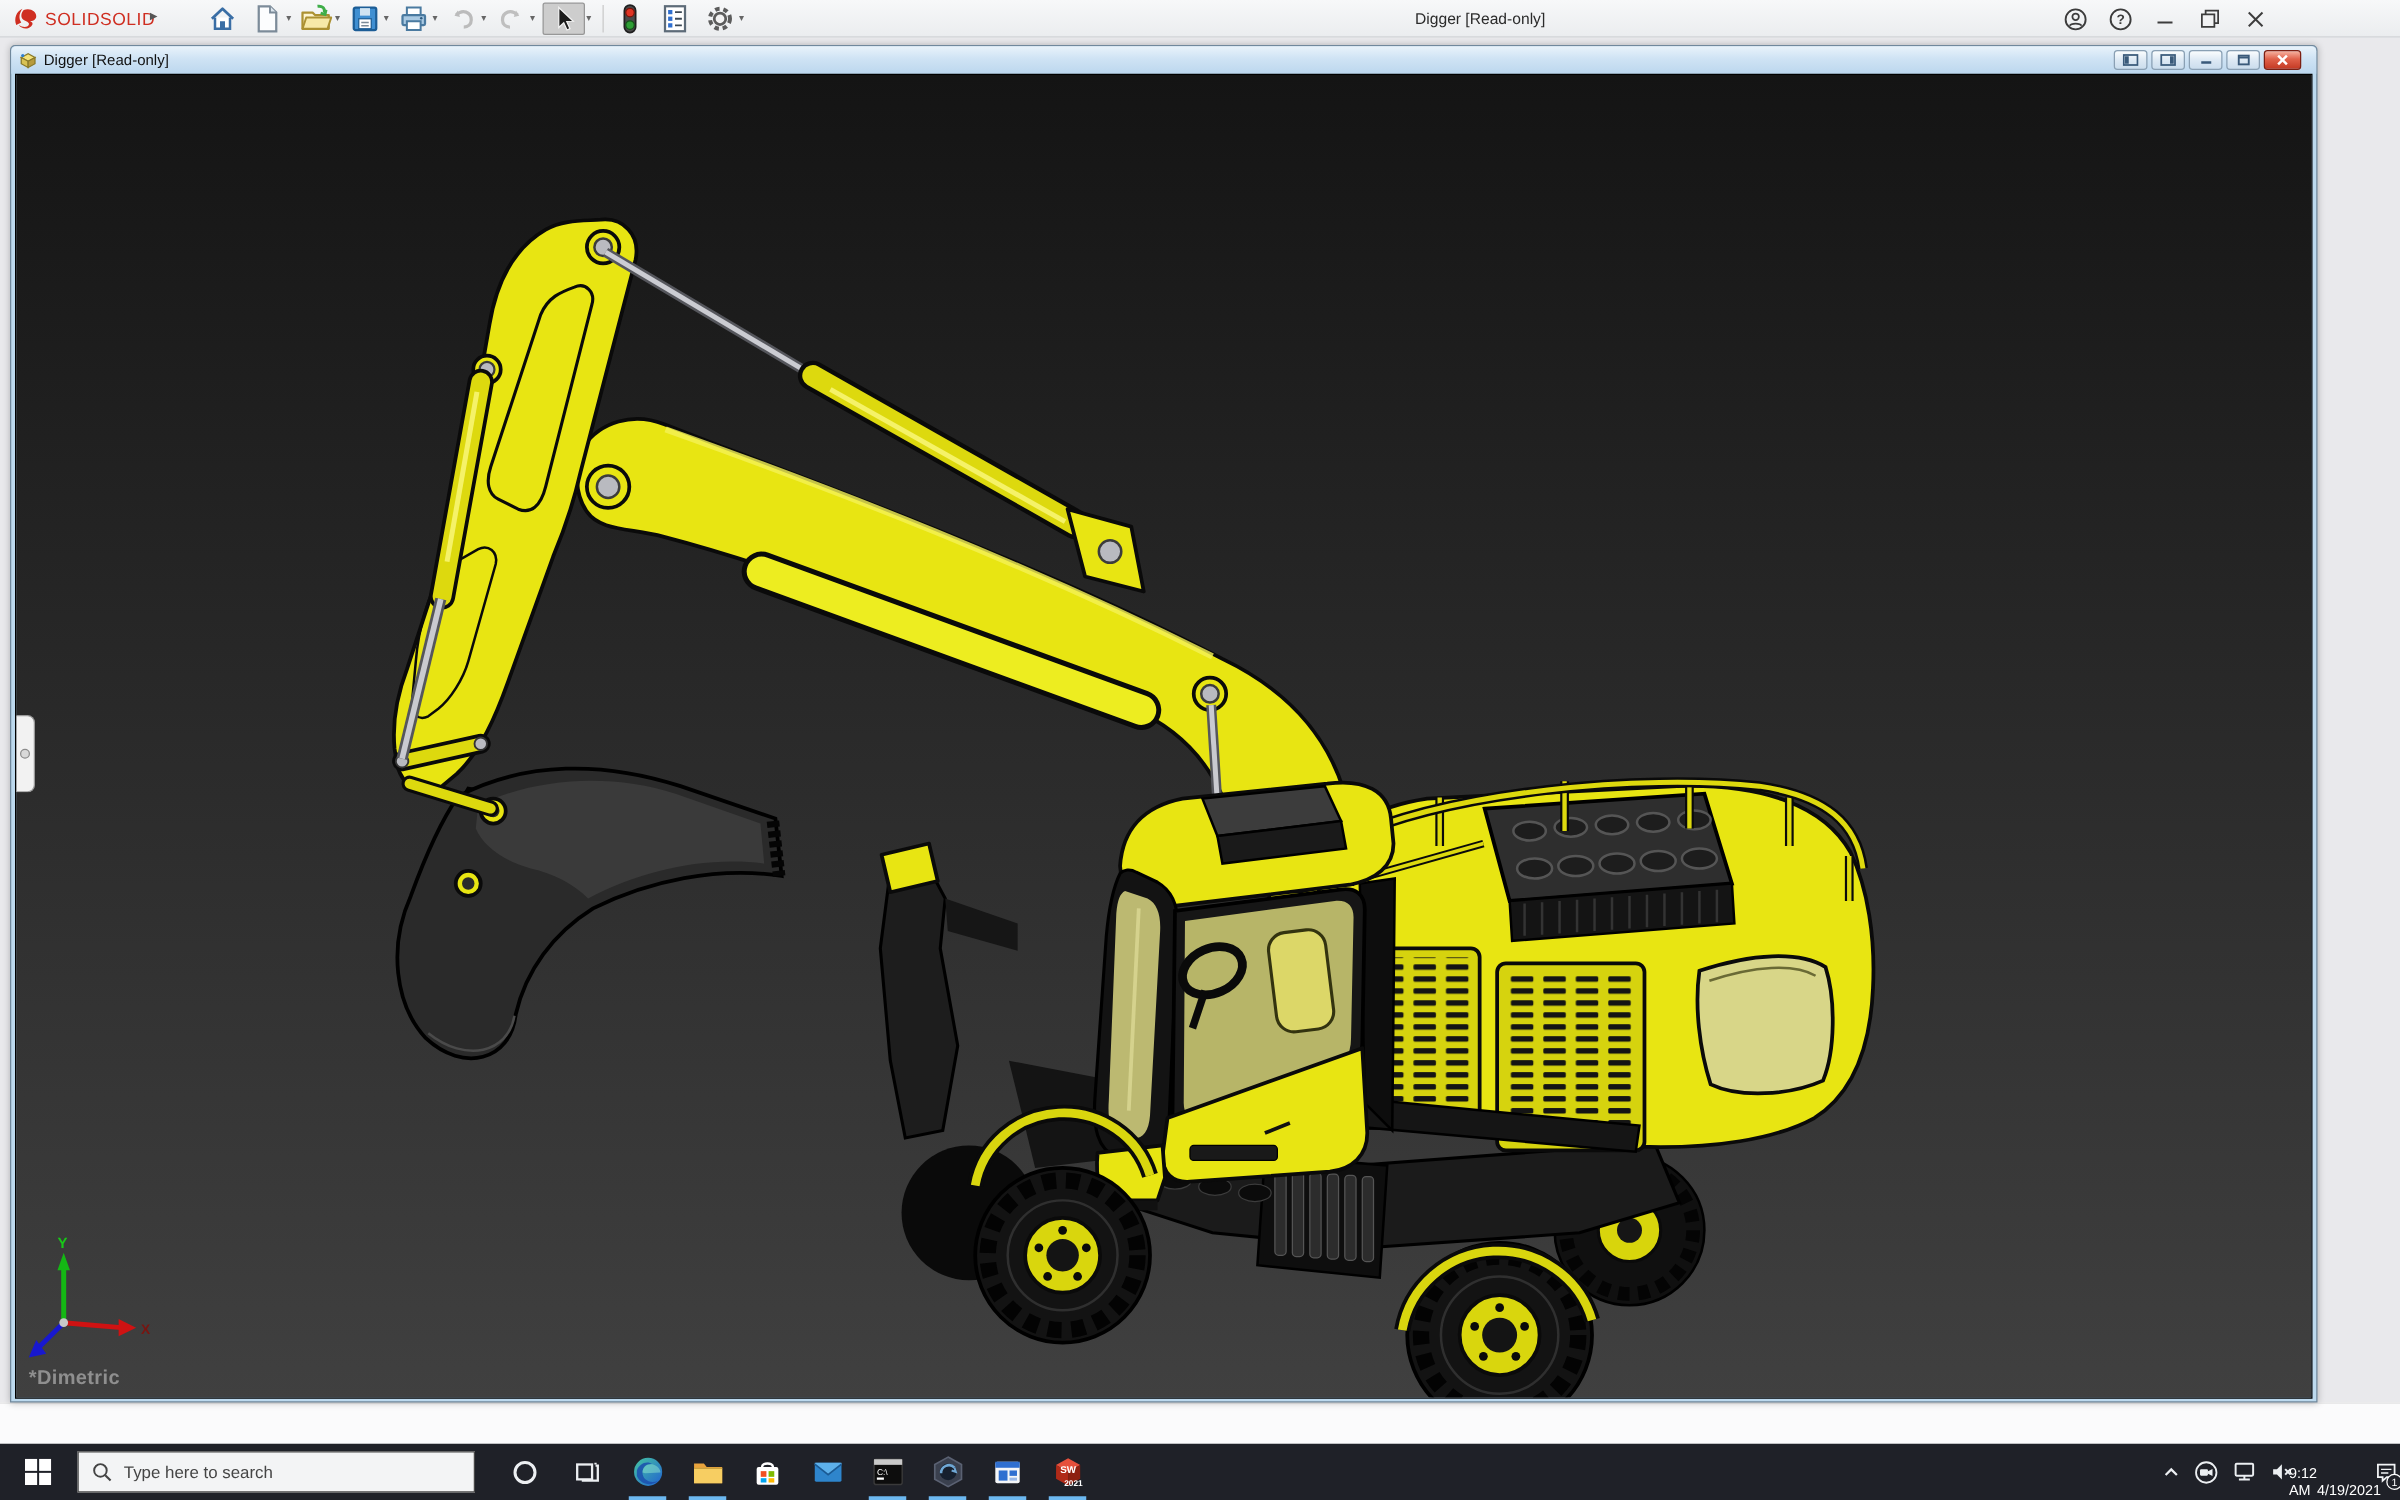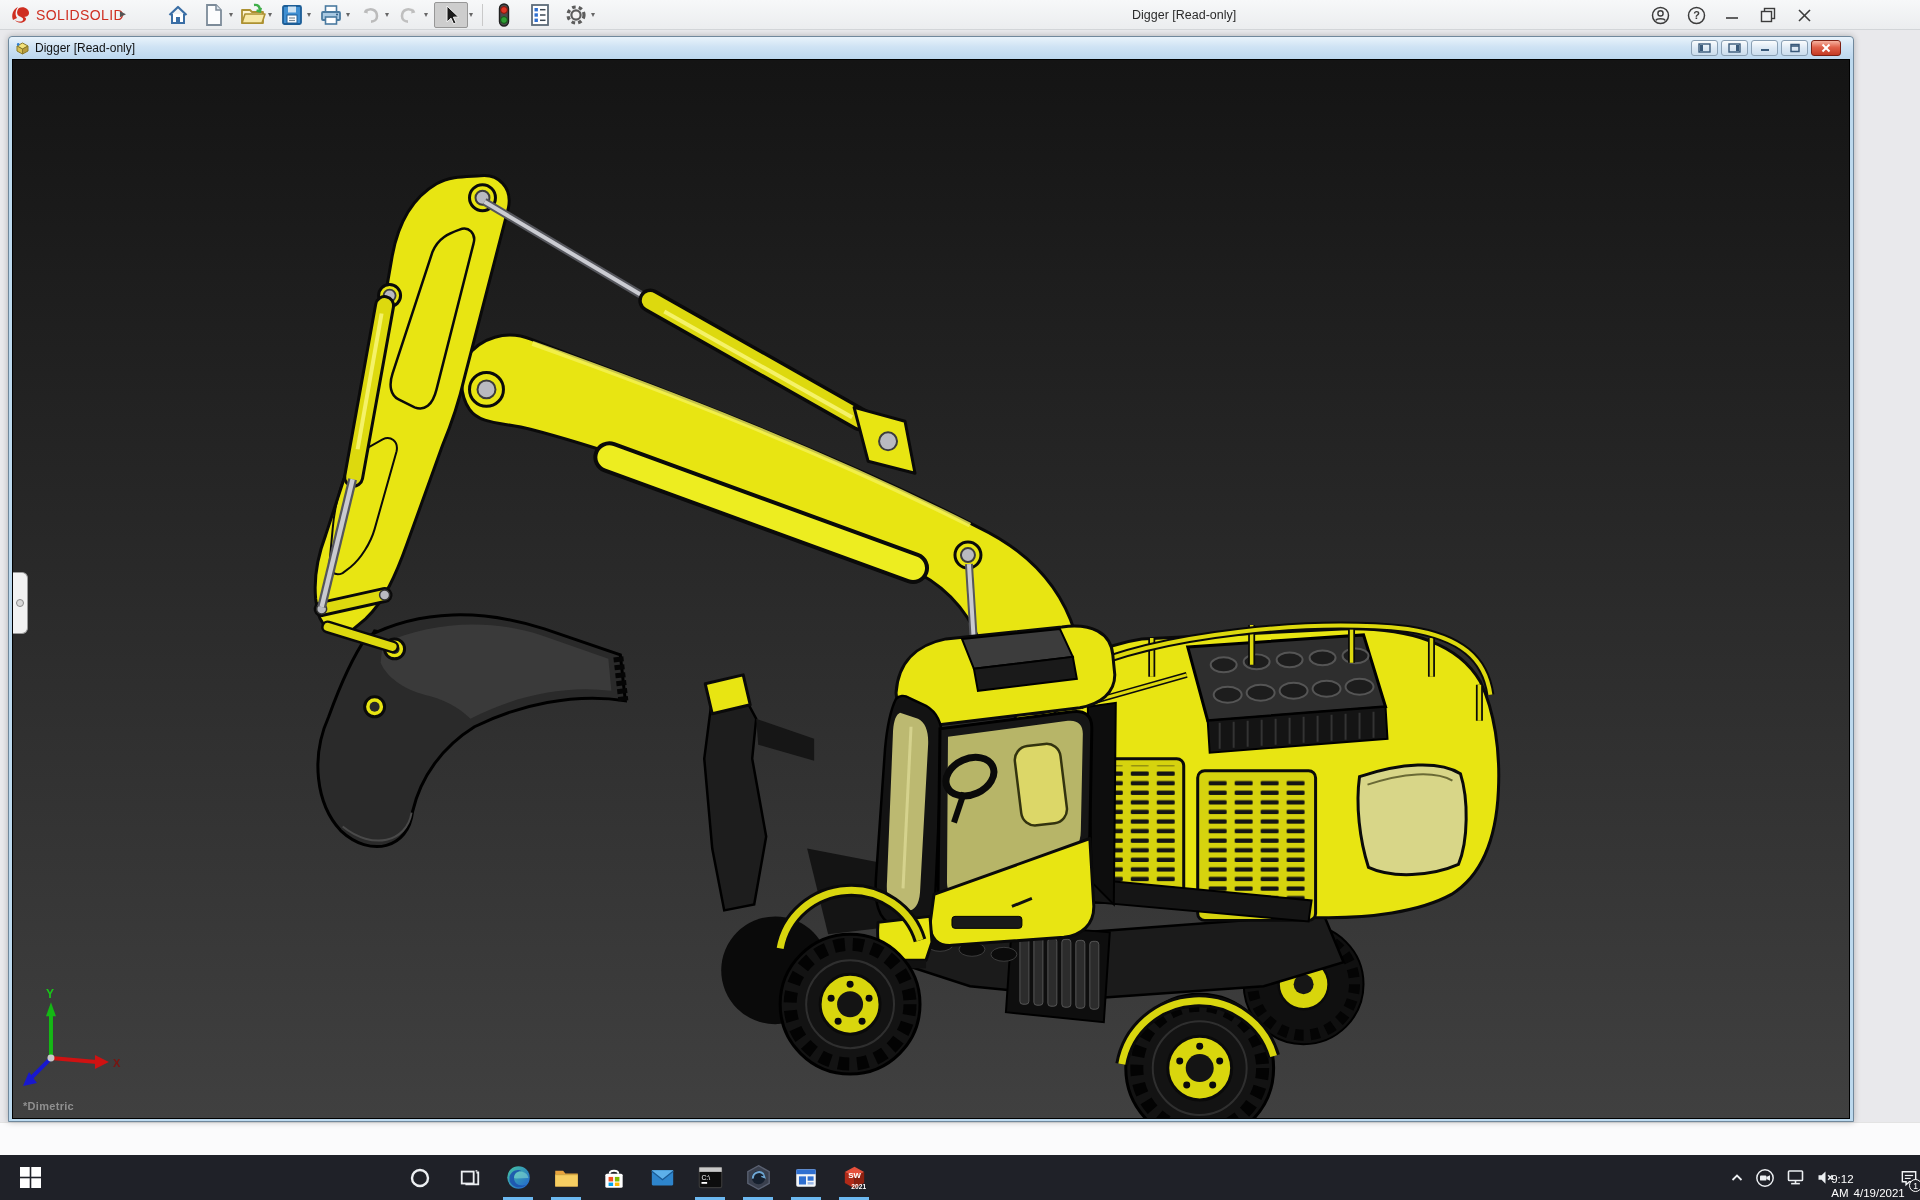--- a/index.html
+++ b/index.html
@@ -38,21 +38,21 @@
     background:linear-gradient(#e9f3fb,#cfe3f4 45%,#bcd7ee);border-radius:4px 4px 0 0;
     display:flex;align-items:center;padding-left:6px;}
   .doc-title{font-size:12px;color:#111;margin-left:5px;}
   .doc-btns{position:absolute;right:12px;top:3px;display:flex;gap:3px;}
   .dbtn{width:27px;height:16px;border:1px solid #8aa0b4;border-radius:3px;
     background:linear-gradient(#fbfdfe,#dde9f4 50%,#cbdded);display:flex;align-items:center;justify-content:center;}
   .dbtn.close{width:30px;border:1px solid #7c2014;background:linear-gradient(#f6b2a0,#e0614a 45%,#c43a24);}
   .viewport{position:absolute;left:3px;top:22px;width:1838px;height:1060px;border:1px solid #000;
     background:linear-gradient(#141414,#404040);overflow:hidden;}
   .viewport svg.model{position:absolute;left:0;top:0;width:100%;height:100%;}
-  .view-label{position:absolute;left:10px;bottom:6px;font-size:11px;font-weight:700;color:#8f8f8f;letter-spacing:.3px;}
+  .view-label{position:absolute;left:10px;bottom:6px;font-size:16px;font-weight:700;color:#8f8f8f;letter-spacing:.3px;}
   .collapse-tab{position:absolute;left:0;top:512px;width:15px;height:62px;background:#f2f2f2;
     border:1px solid #9a9a9a;border-left:none;border-radius:0 6px 6px 0;display:flex;align-items:center;justify-content:center;}
   .collapse-tab .dot{width:8px;height:8px;border-radius:50%;background:#d9d9d9;border:1px solid #8c8c8c;}
 
   
   .taskbar{position:absolute;left:0;top:1155px;width:1920px;height:45px;background:#1f2128;z-index:50;}
   .start{position:absolute;left:0;top:0;width:60px;height:45px;display:flex;align-items:center;justify-content:center;}
   .searchbox{position:absolute;left:62px;top:6px;width:318px;height:33px;background:#f3f4f5;
     border:1px solid #484848;display:flex;align-items:center;padding-left:10px;gap:9px;}
   .searchbox input{border:none;outline:none;background:transparent;font-size:13.5px;color:#333;width:250px;}
@@ -465,20 +465,27 @@
 
   <div class="taskbar">
     <div class="start" title="Start">
       <svg width="21" height="21" viewBox="0 0 21 21">
           <rect x="0" y="0" width="9.7" height="9.7" fill="#fff"></rect>
           <rect x="11.3" y="0" width="9.7" height="9.7" fill="#fff"></rect>
           <rect x="0" y="11.3" width="9.7" height="9.7" fill="#fff"></rect>
           <rect x="11.3" y="11.3" width="9.7" height="9.7" fill="#fff"></rect>
         </svg>
     </div>
+    <div class="searchbox">
+      <svg width="17" height="17" viewBox="0 0 22 22">
+          <circle cx="9.5" cy="9.5" r="6.5" fill="none" stroke="#444" stroke-width="2"></circle>
+          <line x1="14.5" y1="14.5" x2="20" y2="20" stroke="#444" stroke-width="2.2"></line>
+        </svg>
+      <input type="text" placeholder="Type here to search" style="">
+    </div>
     <div class="tb-icon-btn" style="left:396px" title="Cortana">
       <svg width="22" height="22" viewBox="0 0 22 22">
           <circle cx="11" cy="11" r="8" fill="none" stroke="#eceff2" stroke-width="2.4"></circle>
         </svg>
     </div>
     <div class="tb-icon-btn" style="left:446px" title="Task View">
       <svg width="22" height="22" viewBox="0 0 24 24">
           <rect x="3" y="5" width="13" height="13" fill="none" stroke="#eceff2" stroke-width="2"></rect>
           <path d="M19,6 L21,6 L21,19 L8,19 L8,18" fill="none" stroke="#eceff2" stroke-width="2"></path>
           <line x1="19" y1="3.5" x2="19" y2="5" stroke="#eceff2" stroke-width="2"></line>

